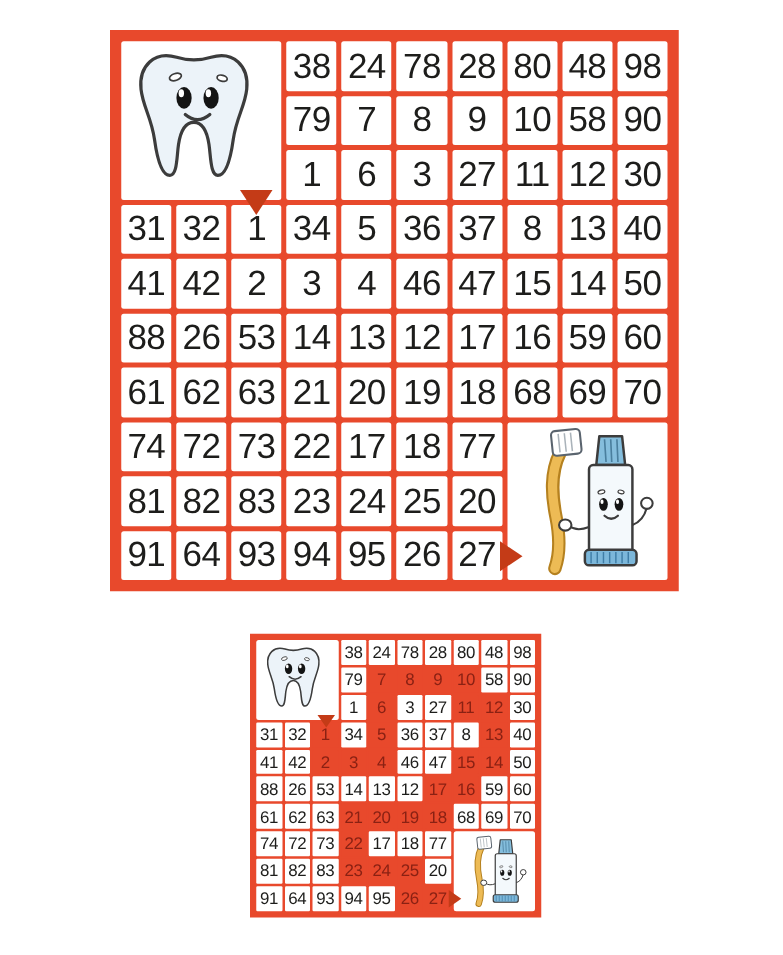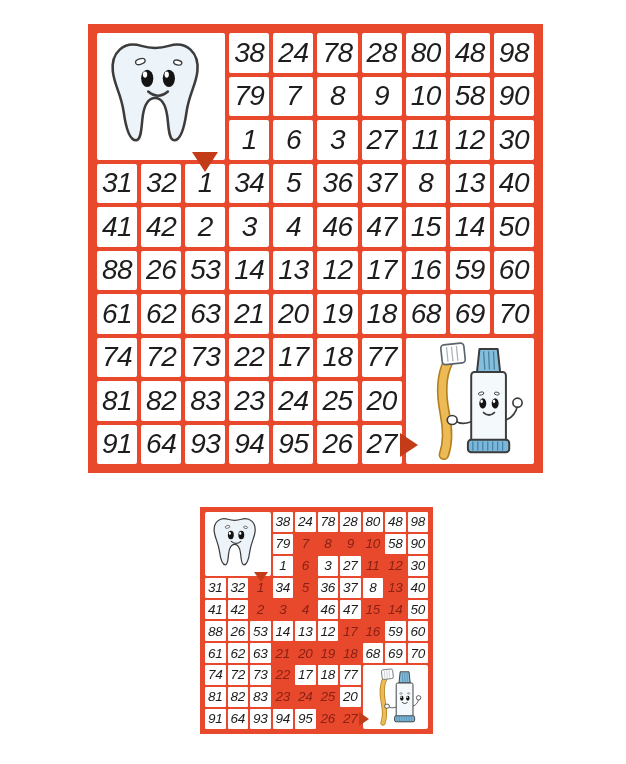--- a/index.html
+++ b/index.html
@@ -9,21 +9,20 @@
     font-family:"Liberation Sans", sans-serif;
   }
   .stage { position:absolute; inset:0; background:var(--page-bg,#fff); }
 
   .maze {
     position:absolute;
     display:grid;
     grid-template-columns:repeat(10,1fr);
     grid-template-rows:repeat(10,1fr);
     background:var(--grid-red,#e8492c);
-    font-style:italic;
   }
   #maze-big  { left:88px;  top:24px;  width:455px; height:449px; padding:9px; gap:4px;
                font-size:28px; letter-spacing:-0.5px; }
   #maze-small{ left:200px; top:507px; width:233px; height:227px; padding:5px; gap:2px;
                font-size:13.5px; letter-spacing:-0.3px; }
 
   .cell {
     background:var(--cell-bg,#fff);
     border-radius:2px;
     display:flex; align-items:center; justify-content:center;

